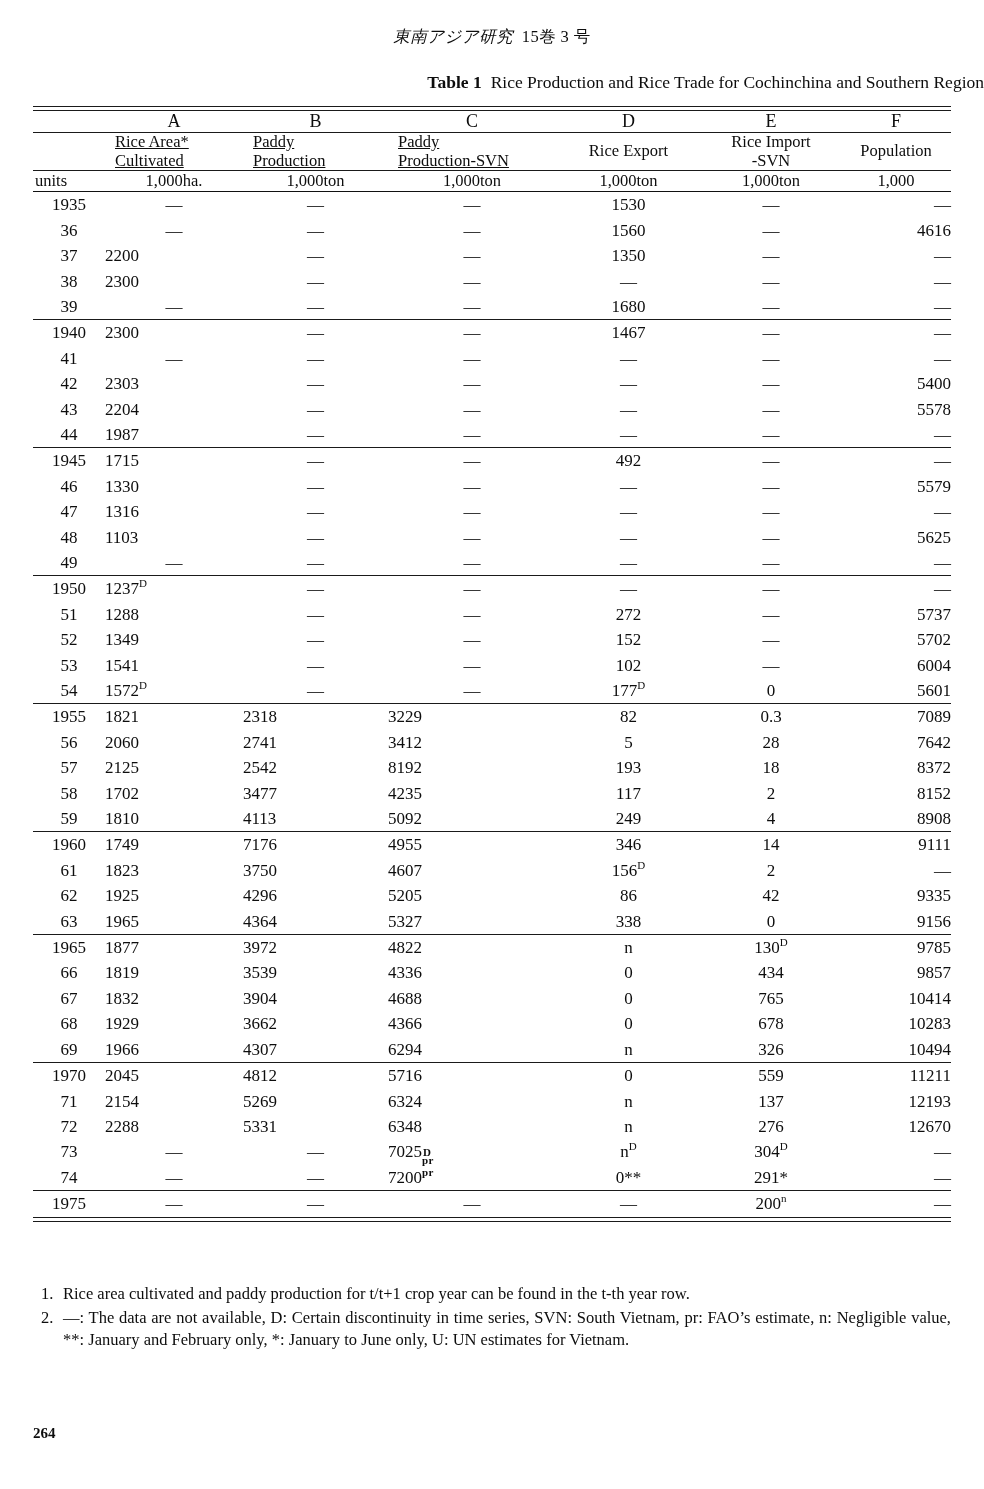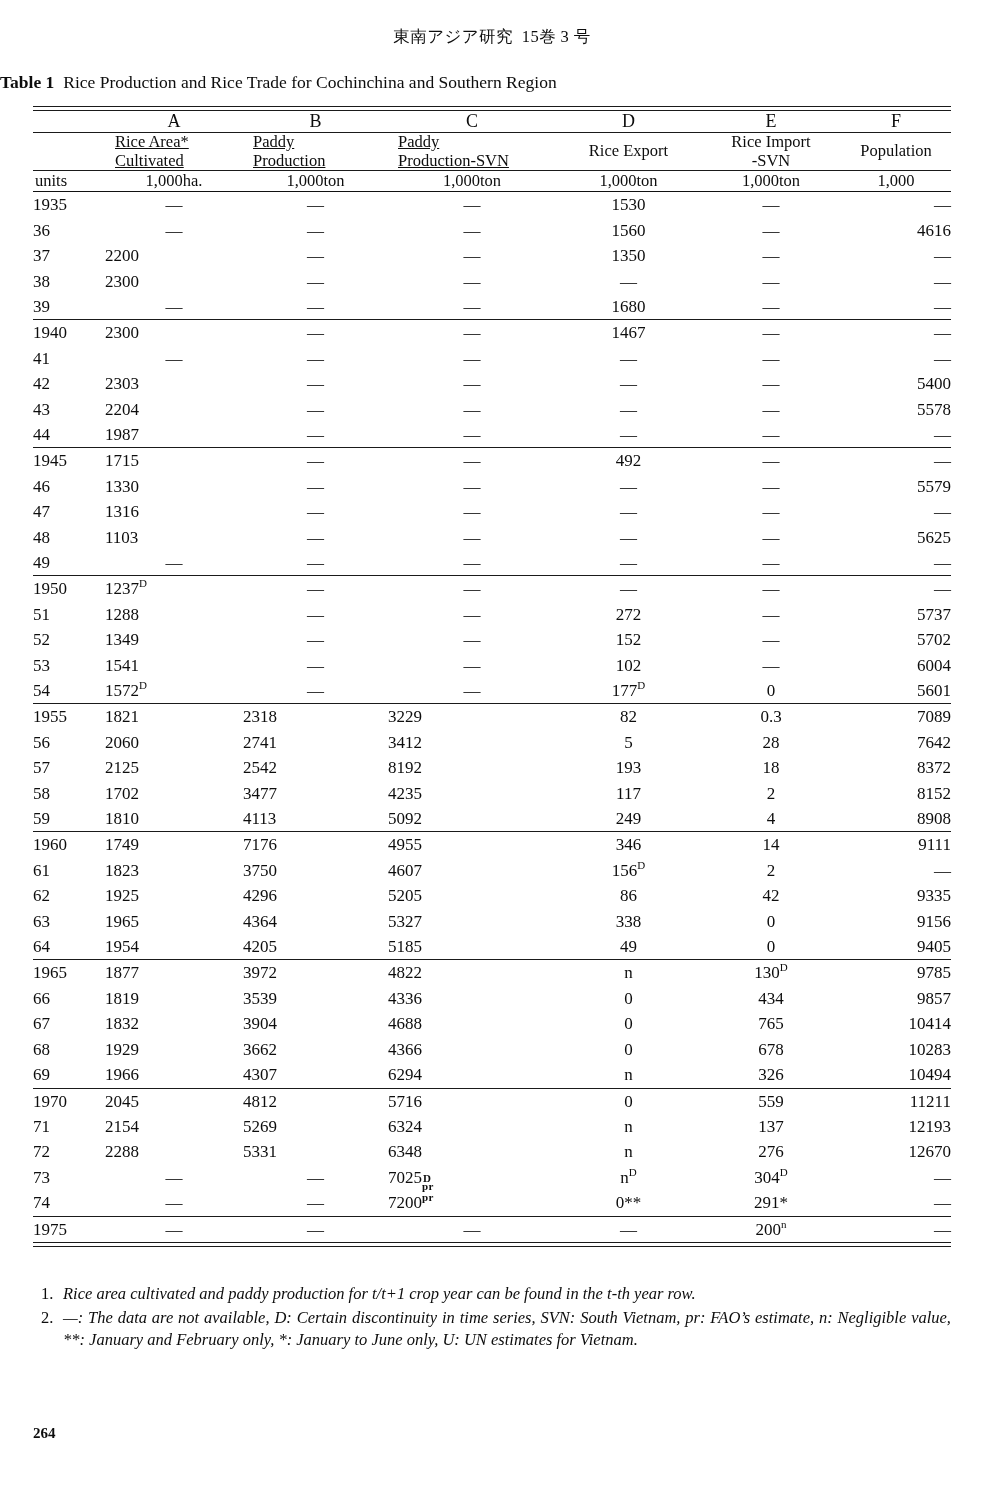--- a/index.html
+++ b/index.html
@@ -25,29 +25,29 @@
   
   .running-head {
     position: absolute;
     top: 26px;
     left: 0;
     right: 0;
     text-align: center;
     font-size: 16.5px;
     letter-spacing: 0.4px;
   }
-  .running-head .journal { margin-right: 9px; }
+  .running-head .journal { margin-right: 9px; font-style: italic; }
 
   
   .caption {
     position: absolute;
     top: 72px;
     left: 0;
     right: 0;
-    text-align: left;
+    text-align: right;
     font-size: 17.5px;
   }
   .caption .cap-label {
     font-weight: bold;
     margin-right: 9px;
   }
 
   
   .table-wrap {
     position: absolute;
@@ -121,21 +121,21 @@
   .unitrow td.units-label { text-align: left; padding-left: 2px; }
 
   
   tr.data td {
     font-size: 17px;
     height: 25.4px;
     line-height: 25.4px;
     white-space: nowrap;
   }
   td.year {
-    text-align: left;
+    text-align: center;
     padding-right: 6px;
   }
   td.col-a, td.col-b, td.col-c {
     text-align: left;
     padding-left: 34px;
   }
   td.col-c { padding-left: 42px; }
   td.col-d, td.col-e {
     text-align: center;
   }
@@ -200,21 +200,20 @@
   .note-num {
     width: 30px;
     flex: 0 0 30px;
     text-align: left;
     padding-left: 8px;
     box-sizing: border-box;
   }
   .note-body {
     flex: 1;
     text-align: justify;
-    font-style: italic;
   }
 
   
   .folio {
     position: absolute;
     left: 33px;
     top: 1425px;
     font-size: 15px;
     font-weight: bold;
   }
@@ -569,29 +568,20 @@
           </tr>
           <tr class="data">
             <td class="year">63</td>
             <td class="col-a"><span>1965</span></td>
             <td class="col-b"><span>4364</span></td>
             <td class="col-c"><span>5327</span></td>
             <td class="col-d"><span>338</span></td>
             <td class="col-e"><span>0</span></td>
             <td class="col-f"><span>9156</span></td>
           </tr>
-          <tr class="data">
-            <td class="year">64</td>
-            <td class="col-a"><span>1954</span></td>
-            <td class="col-b"><span>4205</span></td>
-            <td class="col-c"><span>5185</span></td>
-            <td class="col-d"><span>49</span></td>
-            <td class="col-e"><span>0</span></td>
-            <td class="col-f"><span>9405</span></td>
-          </tr>
           <tr class="rule-row">
             <td colspan="7" class="hr-thin"></td>
           </tr>
           <tr class="data">
             <td class="year">1965</td>
             <td class="col-a"><span>1877</span></td>
             <td class="col-b"><span>3972</span></td>
             <td class="col-c"><span>4822</span></td>
             <td class="col-d"><span>n</span></td>
             <td class="col-e"><span>130</span><sup class="mark">D</sup></td>

